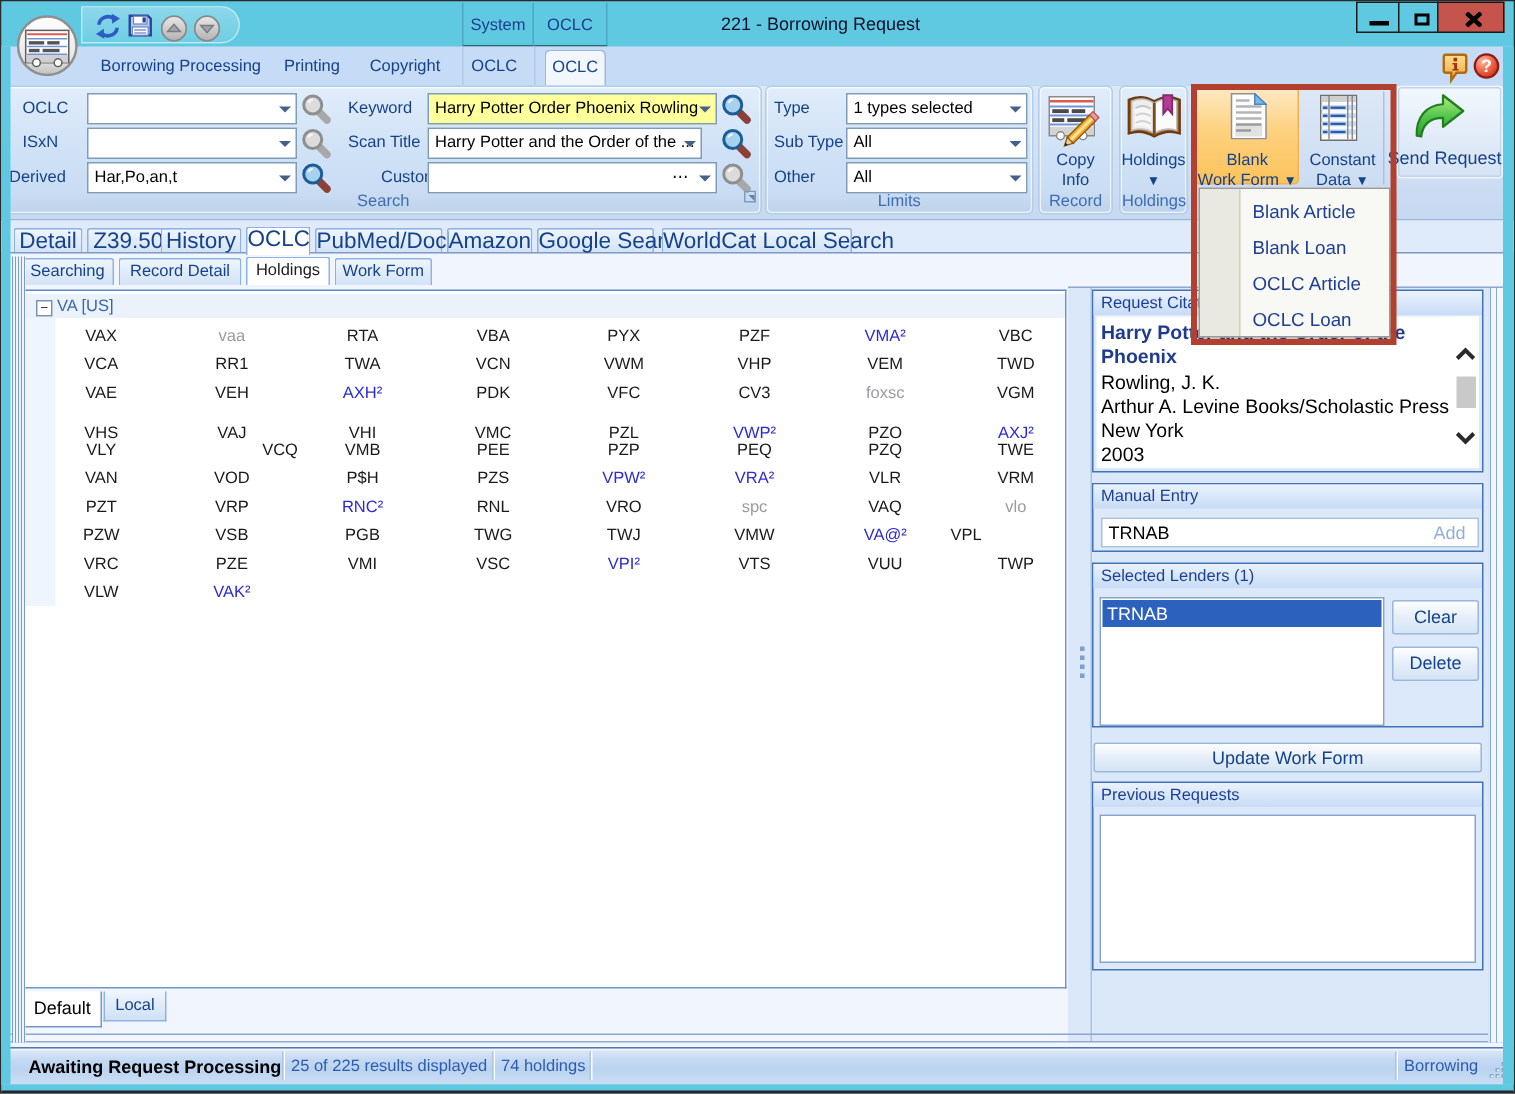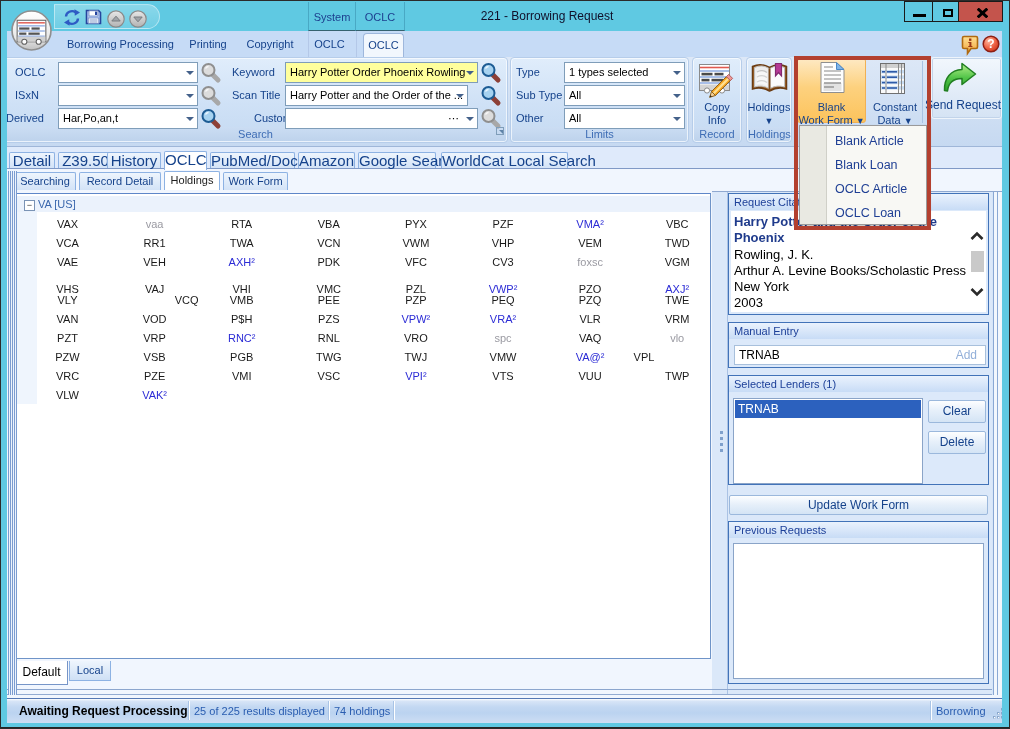--- a/index.html
+++ b/index.html
@@ -497,21 +497,21 @@
     <div class="rphdr">Selected Lenders (1)</div>
     <div style="position:absolute; left:4px; top:22px; width:190px; height:86px; background:#fff; border:1px solid #8aa4c8;">
       <div style="position:absolute; left:1px; top:1px; right:1px; height:18px; background:#2c61be; color:#fff; font-size:12px; line-height:18px; padding-left:3px;">TRNAB</div>
     </div>
     <div class="btn" style="left:199px; top:24px; width:58px; height:23px; line-height:21px;">Clear</div>
     <div class="btn" style="left:199px; top:55px; width:58px; height:23px; line-height:21px;">Delete</div>
   </div>
 
   <div class="btn" style="left:728px; top:348px; width:259px; height:20px; line-height:18px;">Update Work Form</div>
 
-  <div class="rpbox" style="top:374px; height:163px;">
+  <div class="rpbox" style="top:374px; height:126px;">
     <div class="rphdr">Previous Requests</div>
     <div style="position:absolute; left:4px; top:21px; right:4px; bottom:4px; background:#fff; border:1px solid #8aa4c8;"></div>
   </div>
 </div>
 
 <div id="splitL"></div>
 <div style="position:absolute; left:719px; top:430px; width:3px; height:3px; background:#7fa0cc; box-shadow:0 6px 0 #7fa0cc, 0 12px 0 #7fa0cc, 0 18px 0 #7fa0cc; z-index:5;"></div>
 <div id="splitR"></div>
 
 <div id="status">

